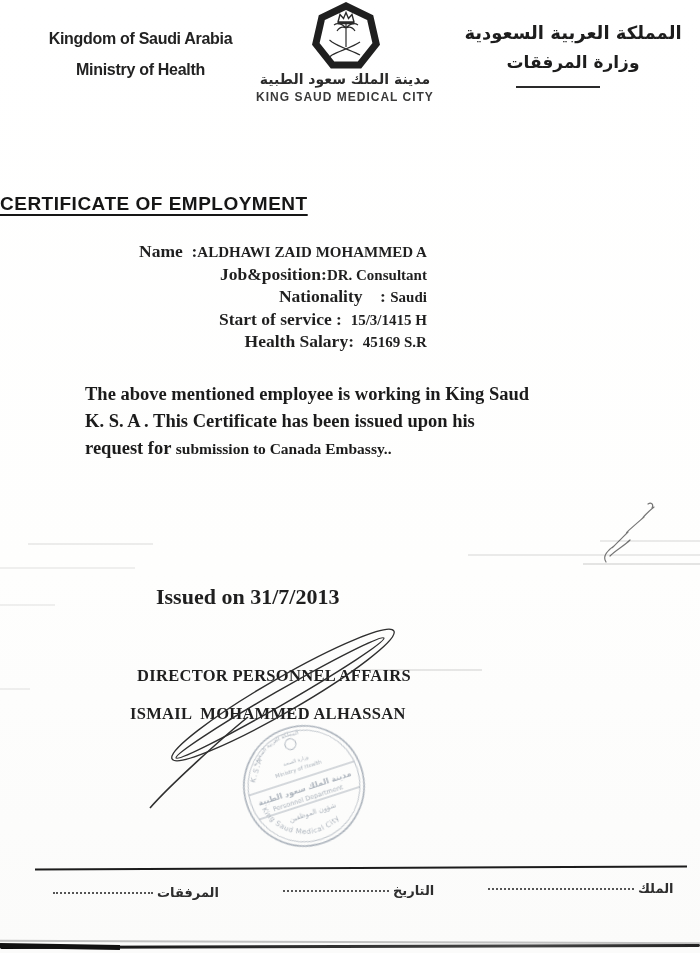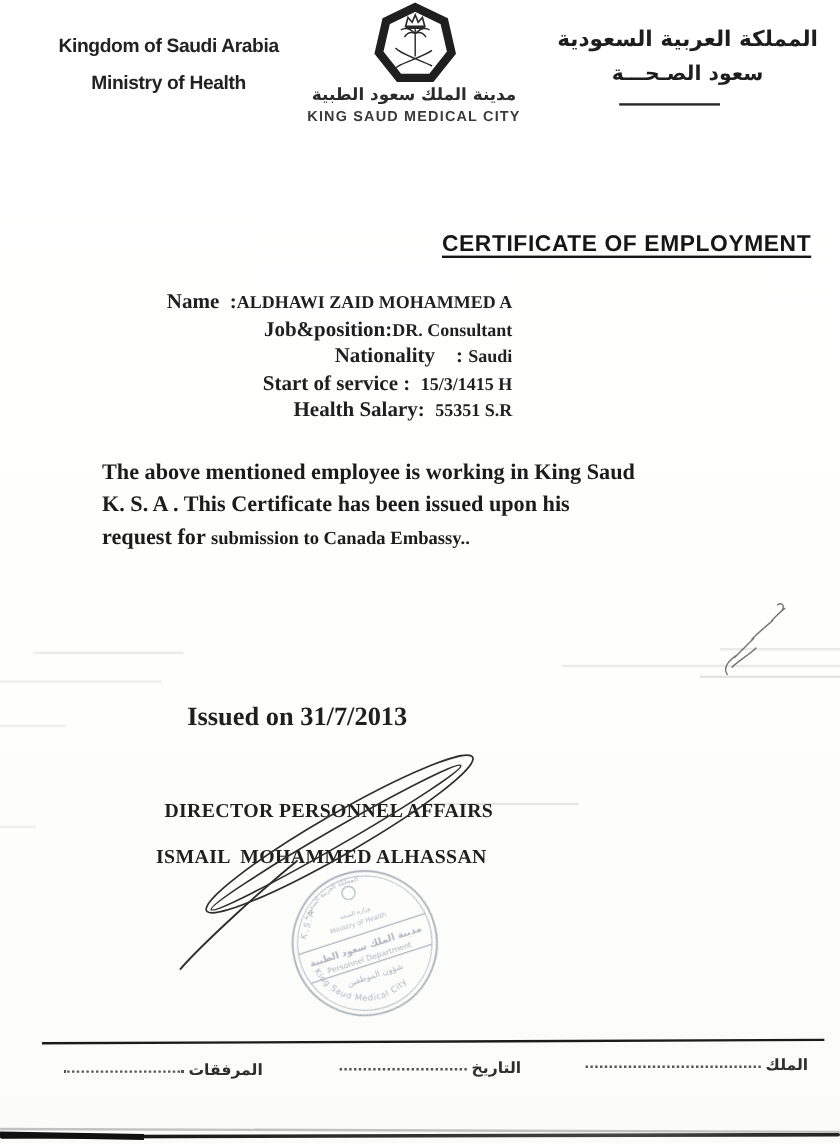--- a/index.html
+++ b/index.html
@@ -22,21 +22,21 @@
   .hdr-right .l2{font-size:17px;margin-top:9px;}
   .ministry-underline{left:516px;top:86px;width:84px;height:2px;background:#2a2a2a;}
 
   .logo-arname{left:245px;top:71px;width:200px;text-align:center;direction:rtl;
     font-family:"DejaVu Sans", sans-serif;font-weight:700;font-size:14px;color:#2b2b2b;}
   .logo-enname{left:235px;top:90px;width:220px;text-align:center;
     font-family:"Liberation Sans", sans-serif;font-weight:700;font-size:12px;
     letter-spacing:1px;color:#3a3a3a;}
 
   
-  .title{left:0;top:193px;width:676px;text-align:right;
+  .title{left:0;top:193px;width:676px;text-align:left;
     font-family:"Liberation Sans", sans-serif;font-weight:700;font-size:19px;
     letter-spacing:0.5px;color:#161616;}
   .title span{text-decoration:underline;text-decoration-thickness:2px;text-underline-offset:4px;}
 
   
   .fields{left:133px;top:240px;font-weight:700;text-align:right;}
   .frow{height:22.5px;line-height:22.5px;font-size:17.5px;}
   .frow.first{padding-left:6px;}
   .fval{font-size:15px;}
 
@@ -76,34 +76,34 @@
     <path d="M37,21 L39,13.5 L42.5,17.5 L45,11.5 L47.5,17.5 L51,13.5 L53,21 Z M37,22.5 L53,22.5" fill="none" stroke="#2a2a2a" stroke-width="1.4"></path>
     <path d="M45,27 L45,46 M45,27 C40,22 36,22 33,24 M45,27 C50,22 54,22 57,24
              M45,27 C41,25 38,27 36,30 M45,27 C49,25 52,27 54,30 M45,27 L45,21" fill="none" stroke="#2a2a2a" stroke-width="1.2"></path>
     <path d="M31,54 C38,50 52,46 59,41 M31,41 C38,46 52,50 59,54 M31,54 l-2.5,2 M31,41 l-2.5,-2" fill="none" stroke="#2a2a2a" stroke-width="1.2"></path>
   </svg>
   <div class="abs logo-arname">مدينة الملك سعود الطبية</div>
   <div class="abs logo-enname">KING SAUD MEDICAL CITY</div>
 
   <div class="abs hdr-right">
     <div class="l1">المملكة العربية السعودية</div>
-    <div class="l2">سعود الصـحـــة</div>
+    <div class="l2">وزارة المرفقات</div>
   </div>
   <div class="abs ministry-underline"></div>
 
   <div class="abs title">
     <span>CERTIFICATE OF EMPLOYMENT</span>
   </div>
 
   <div class="abs fields">
     <div class="frow first pre"><span>Name</span><span>  :</span><span class="fval">ALDHAWI ZAID MOHAMMED A</span></div>
     <div class="frow pre"><span>Job&amp;position</span><span>:</span><span class="fval">DR. Consultant</span></div>
     <div class="frow pre"><span>Nationality</span><span>    : </span><span class="fval">Saudi</span></div>
     <div class="frow pre"><span>Start of service</span><span> :  </span><span class="fval">15/3/1415 H</span></div>
-    <div class="frow pre"><span>Health Salary</span><span>:  </span><span class="fval">55351 S.R</span></div>
+    <div class="frow pre"><span>Health Salary</span><span>:  </span><span class="fval">45169 S.R</span></div>
   </div>
 
   <div class="abs bodytxt">
     <div class="pre">The above mentioned employee is working in King Saud</div>
     <div class="pre">K. S. A . This Certificate has been issued upon his</div>
     <div class="pre"><span>request for </span><span class="small-seg">submission to Canada Embassy..</span></div>
   </div>
 
   <svg class="abs" style="left:598px;top:500px;opacity:.75;" width="70" height="70" viewBox="0 0 70 70">
     <path d="M8,62 C4,56 10,50 16,46 M16,46 C10,52 22,40 30,32 M30,32 C24,36 38,24 46,17

